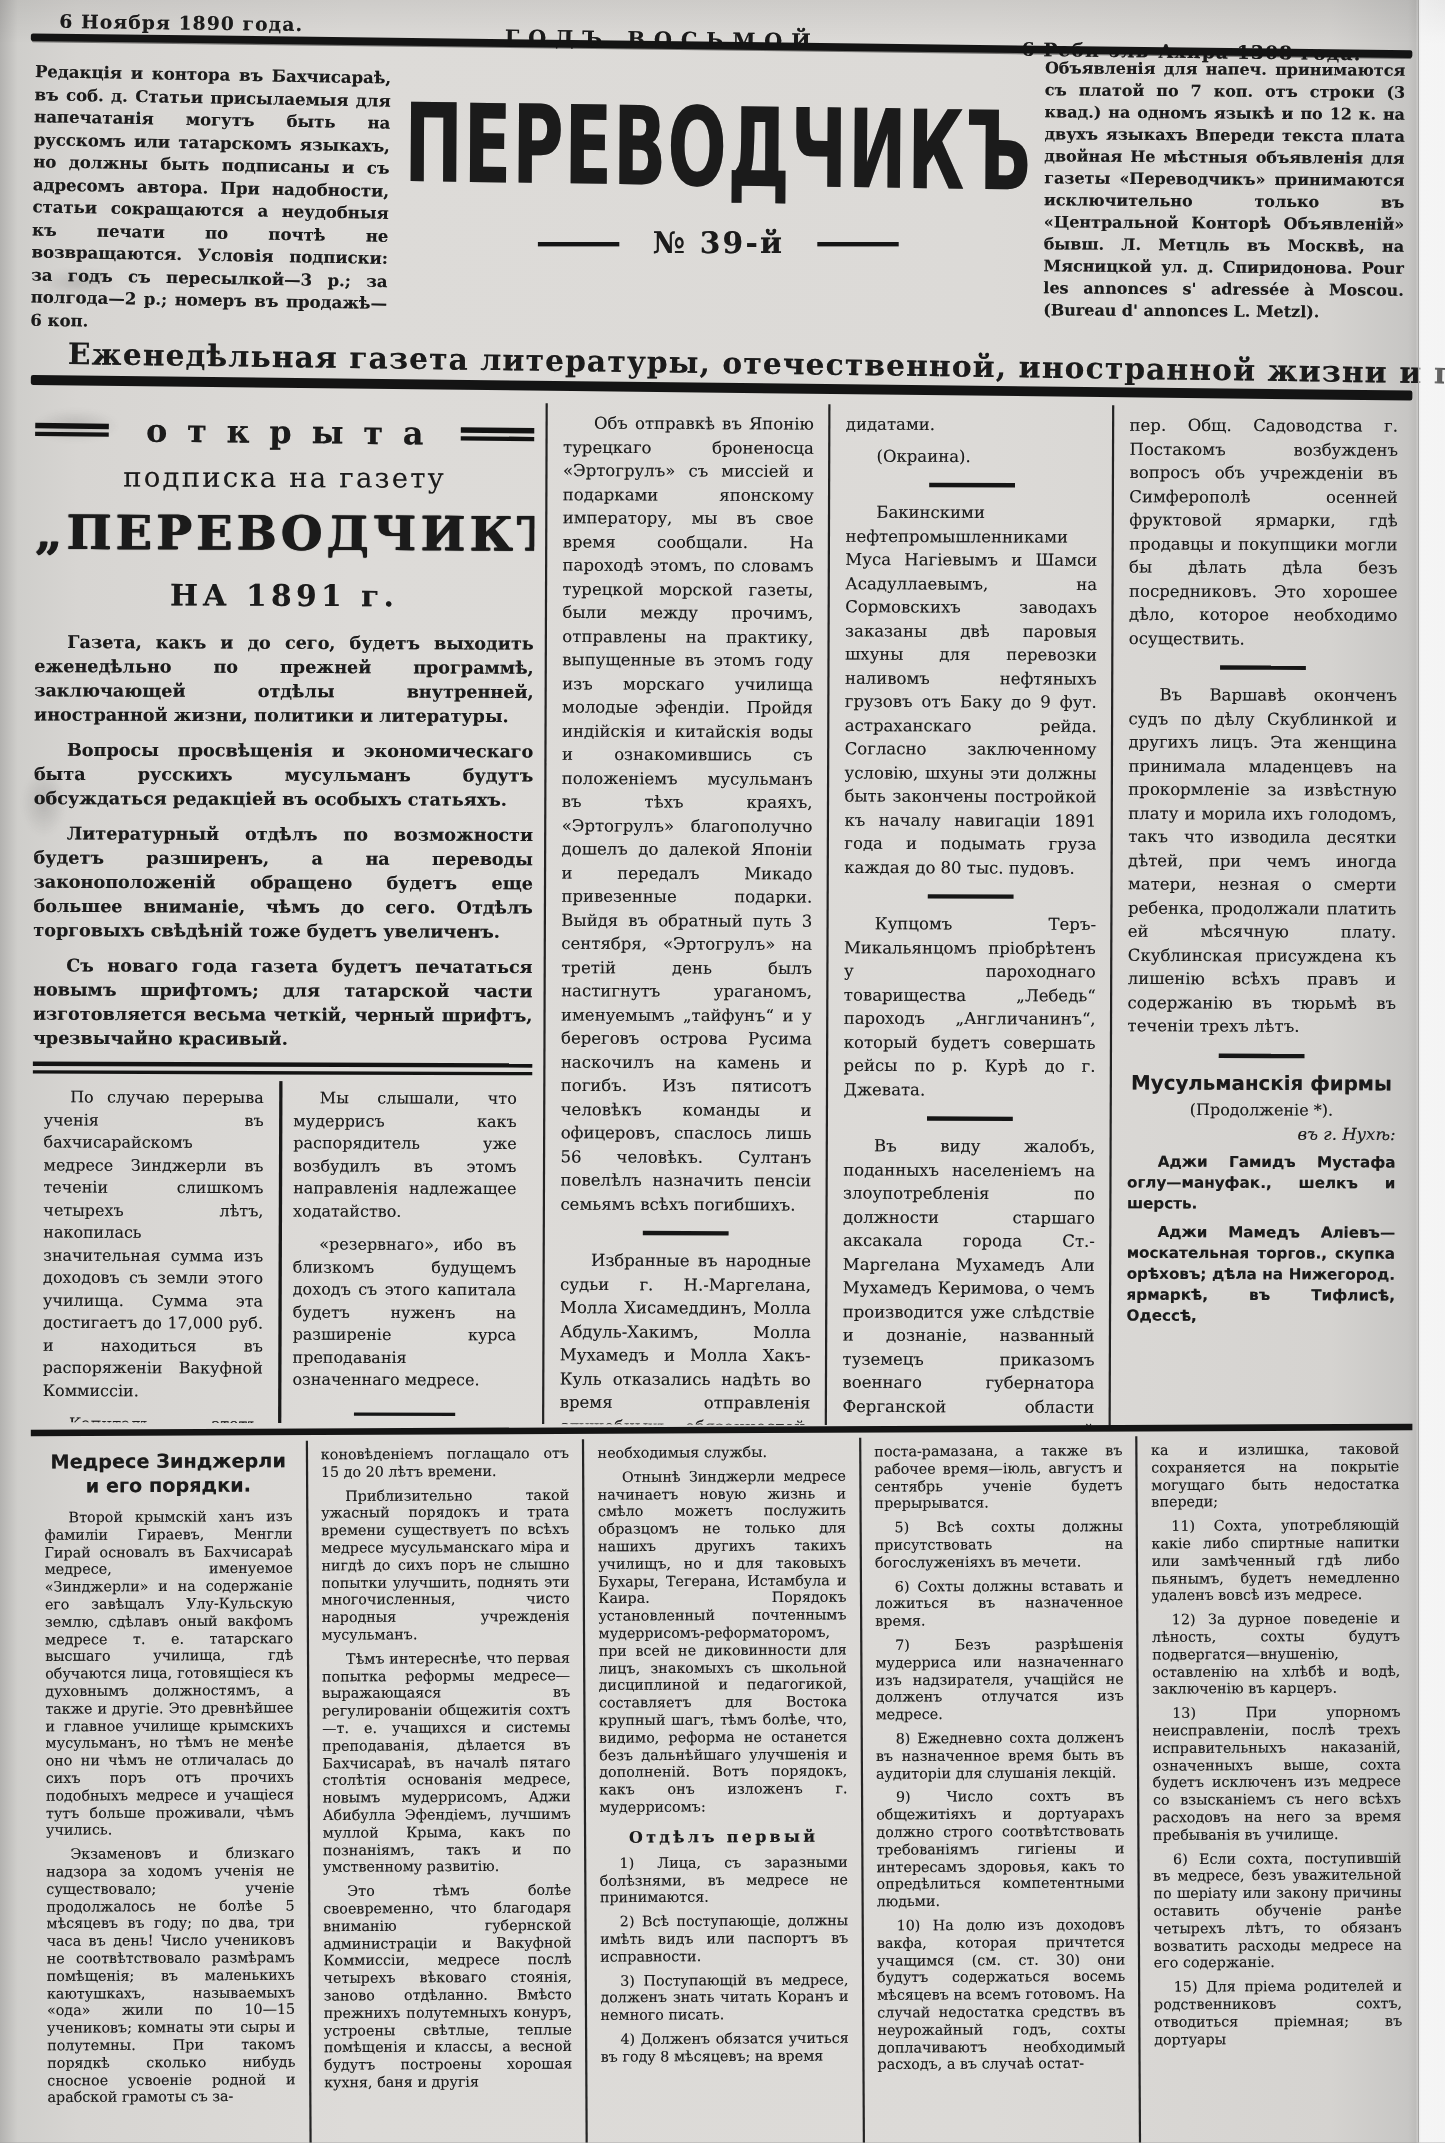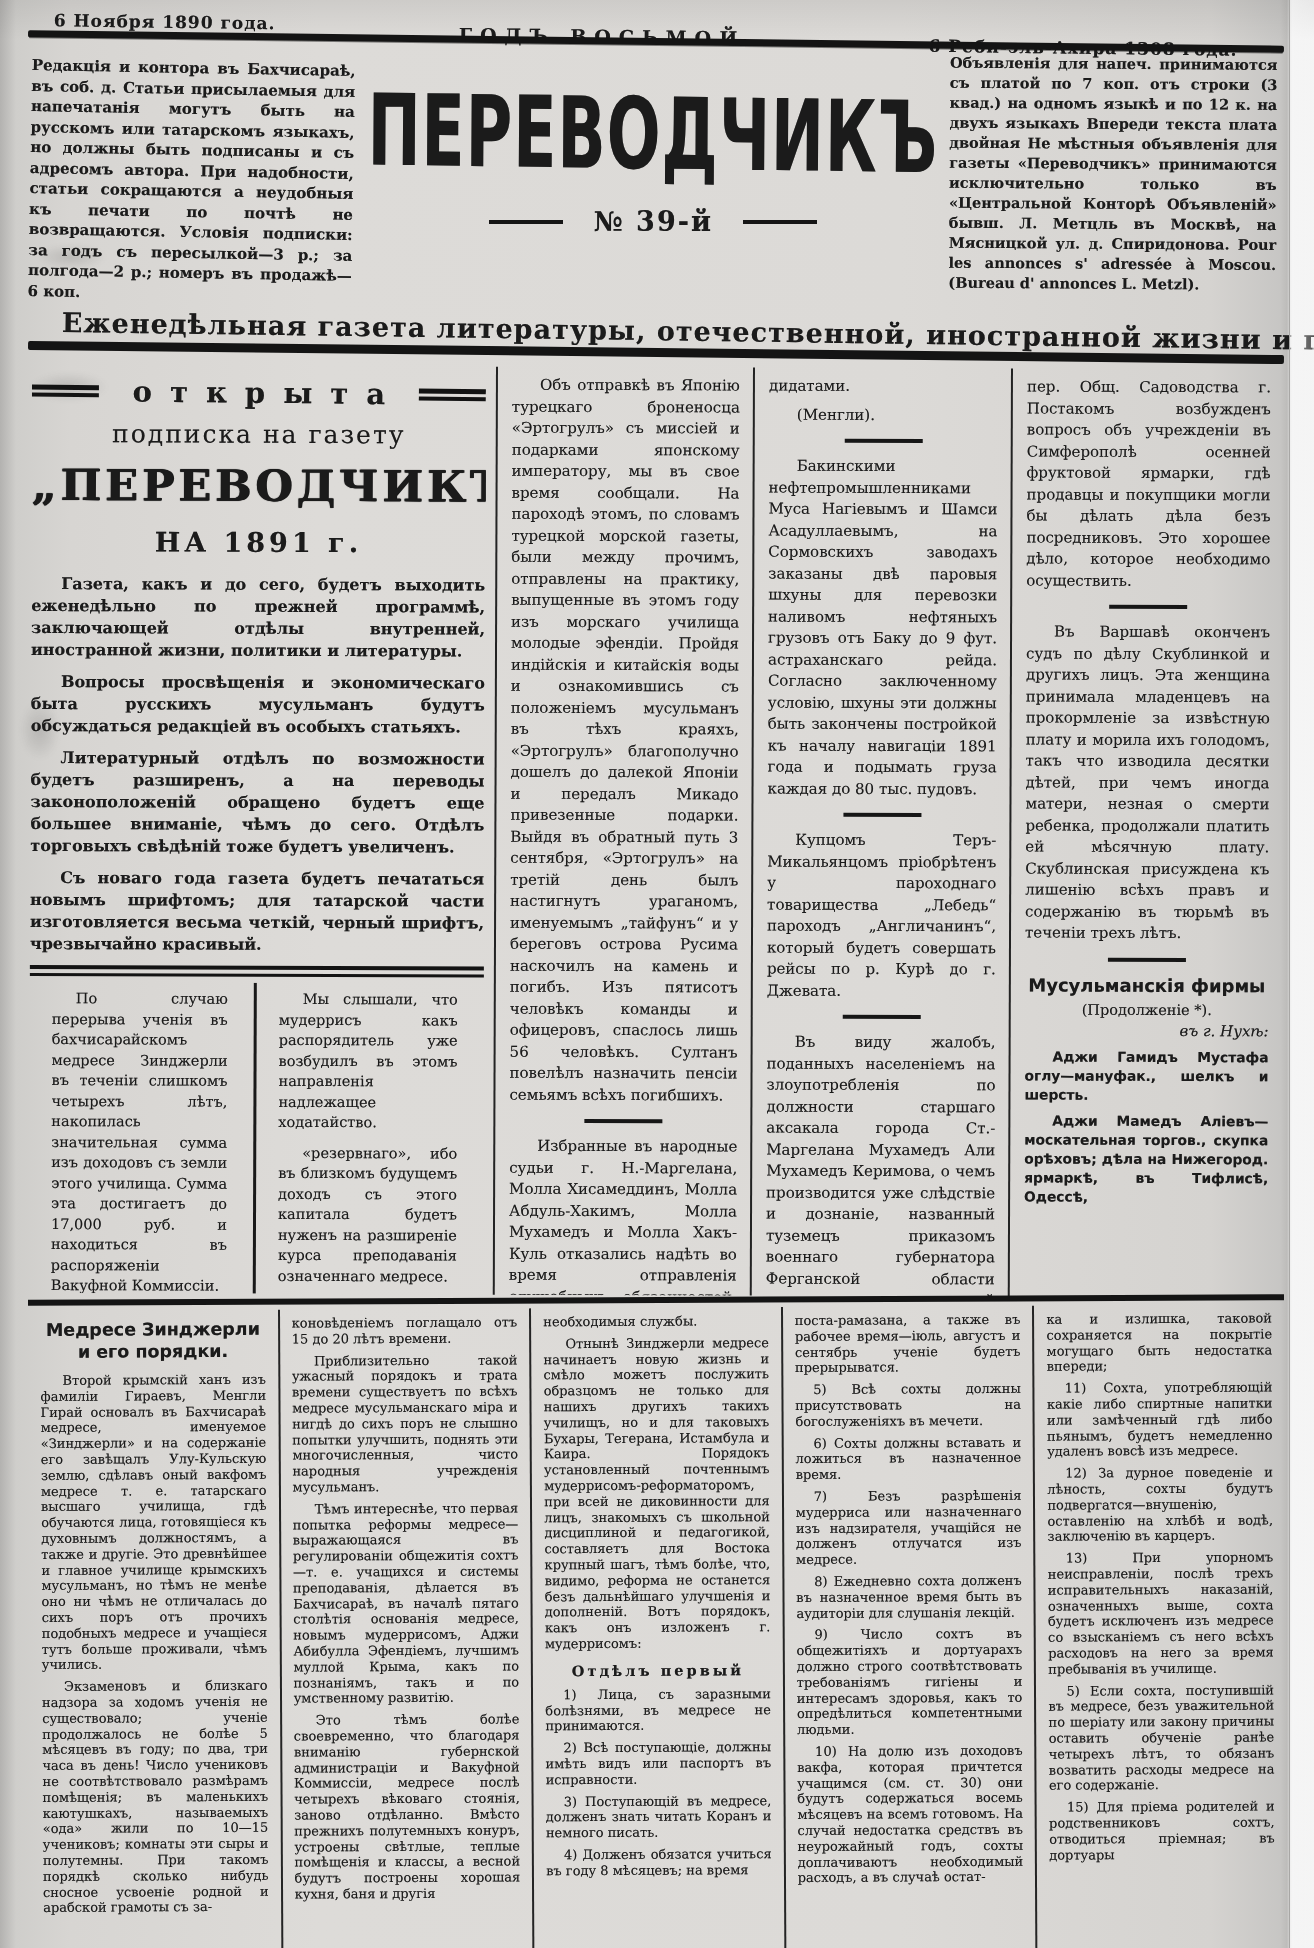--- a/index.html
+++ b/index.html
@@ -49,21 +49,21 @@
   .ad-open{font-size:29px;font-weight:bold;letter-spacing:18px;text-indent:18px;}
   .ad-line2{font-size:25px;margin-top:10px;letter-spacing:2px;}
   .ad-name{font-size:43px;font-weight:bold;letter-spacing:4px;margin-top:12px;text-shadow:1px 0 0 #1b1b1b,0 0 1px #1b1b1b;white-space:nowrap;}
   .ad-year{font-size:27px;font-weight:bold;letter-spacing:4px;margin-top:16px;}
   .ad p{font-size:16px;font-weight:bold;line-height:22px;text-align:justify;text-indent:30px;margin:10px 0 0;}
   .ad p.first-ad{margin-top:16px;}
   .rule-double{border-top:4px solid #131313;border-bottom:3px solid #131313;height:4px;box-sizing:content-box;margin:8px 0 0;}
   .subcols{display:flex;flex:1;overflow:hidden;margin-top:6px;}
   .subcol{box-sizing:border-box;width:50%;padding:6px 10px 0 6px;}
   .subcol.scl{border-right:3px solid #191919;}
-  .subcol p{font-size:14.5px;line-height:20.5px;text-align:justify;text-indent:24px;margin:0 16px 10px;}
+  .subcol p{font-size:14.5px;line-height:20.5px;text-align:justify;text-indent:24px;margin:0 4px 10px;}
   .subcol .sep{margin-top:18px;}
 
   .col2{width:257px;}
   .col3{width:258px;}
   .col4{width:271px;}
   .firms-header{font-family:"DejaVu Sans",sans-serif;font-weight:bold;font-size:18px;text-align:center;margin:4px 0 6px;}
   .firms-sub{font-size:14.5px;text-align:center;margin-bottom:4px;}
   .firms-place{font-size:15px;font-style:italic;text-align:right;margin-bottom:8px;}
   .firm{font-family:"DejaVu Sans",sans-serif;font-weight:bold;font-size:13.8px !important;line-height:19px !important;}
 
@@ -144,21 +144,21 @@
       </div>
 
       <div class="tcol col2">
         <p>Объ отправкѣ въ Японію турецкаго броненосца «Эртогрулъ» съ миссіей и подарками японскому императору, мы въ свое время сообщали. На пароходѣ этомъ, по словамъ турецкой морской газеты, были между прочимъ, отправлены на практику, выпущенные въ этомъ году изъ морскаго училища молодые эфендіи. Пройдя индійскія и китайскія воды и ознакомившись съ положеніемъ мусульманъ въ тѣхъ краяхъ, «Эртогрулъ» благополучно дошелъ до далекой Японіи и передалъ Микадо привезенные подарки. Выйдя въ обратный путь 3 сентября, «Эртогрулъ» на третій день былъ настигнутъ ураганомъ, именуемымъ „тайфунъ“ и у береговъ острова Русима наскочилъ на камень и погибъ. Изъ пятисотъ человѣкъ команды и офицеровъ, спаслось лишь 56 человѣкъ. Султанъ повелѣлъ назначить пенсіи семьямъ всѣхъ погибшихъ.</p>
         <div class="sep"></div>
         <p>Избранные въ народные судьи г. Н.-Маргелана, Молла Хисамеддинъ, Молла Абдуль-Хакимъ, Молла Мухамедъ и Молла Хакъ-Куль отказались надѣть во время отправленія служебныхъ обязанностей, установленныя цѣпи и знаки, вслѣдствіе чего удалены съ должностей и замѣнены кан-</p>
       </div>
 
       <div class="tcol col3">
         <p class="nofirst">дидатами.</p>
-        <p class="sig">(Менгли).</p>
+        <p class="sig">(Окраина).</p>
         <div class="sep"></div>
         <p>Бакинскими нефтепромышленниками Муса Нагіевымъ и Шамси Асадуллаевымъ, на Сормовскихъ заводахъ заказаны двѣ паровыя шхуны для перевозки наливомъ нефтяныхъ грузовъ отъ Баку до 9 фут. астраханскаго рейда. Согласно заключенному условію, шхуны эти должны быть закончены постройкой къ началу навигаціи 1891 года и подымать груза каждая до 80 тыс. пудовъ.</p>
         <div class="sep"></div>
         <p>Купцомъ Теръ-Микальянцомъ пріобрѣтенъ у пароходнаго товарищества „Лебедь“ пароходъ „Англичанинъ“, который будетъ совершать рейсы по р. Курѣ до г. Джевата.</p>
         <div class="sep"></div>
         <p>Въ виду жалобъ, поданныхъ населеніемъ на злоупотребленія по должности старшаго аксакала города Ст.-Маргелана Мухамедъ Али Мухамедъ Керимова, о чемъ производится уже слѣдствіе и дознаніе, названный туземецъ приказомъ военнаго губернатора Ферганской области уволенъ отъ занимаемой имъ должности.</p>
 
       </div>
 
       <div class="tcol col4 last">
@@ -210,20 +210,20 @@
         <p class="item">8) Ежедневно сохта долженъ въ назначенное время быть въ аудиторіи для слушанія лекцій.</p>
         <p class="item">9) Число сохтъ въ общежитіяхъ и дортуарахъ должно строго соотвѣтствовать требованіямъ гигіены и интересамъ здоровья, какъ то опредѣлиться компетентными людьми.</p>
         <p class="item">10) На долю изъ доходовъ вакфа, которая причтется учащимся (см. ст. 30) они будутъ содержаться восемь мѣсяцевъ на всемъ готовомъ. На случай недостатка средствъ въ неурожайный годъ, сохты доплачиваютъ необходимый расходъ, а въ случаѣ остат-</p>
       </div>
 
       <div class="bcol last">
         <p class="nofirst">ка и излишка, таковой сохраняется на покрытіе могущаго быть недостатка впереди;</p>
         <p class="item">11) Сохта, употребляющій какіе либо спиртные напитки или замѣченный гдѣ либо пьянымъ, будетъ немедленно удаленъ вовсѣ изъ медресе.</p>
         <p class="item">12) За дурное поведеніе и лѣность, сохты будутъ подвергатся—внушенію, оставленію на хлѣбѣ и водѣ, заключенію въ карцеръ.</p>
         <p class="item">13) При упорномъ неисправленіи, послѣ трехъ исправительныхъ наказаній, означенныхъ выше, сохта будетъ исключенъ изъ медресе со взысканіемъ съ него всѣхъ расходовъ на него за время пребыванія въ училище.</p>
-        <p class="item">5) Если сохта, поступившій въ медресе, безъ уважительной по шеріату или закону причины оставить обученіе ранѣе четырехъ лѣтъ, то обязанъ возватить расходы медресе на его содержаніе.</p>
+        <p class="item">6) Если сохта, поступившій въ медресе, безъ уважительной по шеріату или закону причины оставить обученіе ранѣе четырехъ лѣтъ, то обязанъ возватить расходы медресе на его содержаніе.</p>
         <p class="item">15) Для пріема родителей и родственниковъ сохтъ, отводиться пріемная; въ дортуары</p>
       </div>
     </div>
   </div>
 
   <div class="scan-edge"></div>
 </div>
 
 </body></html>

